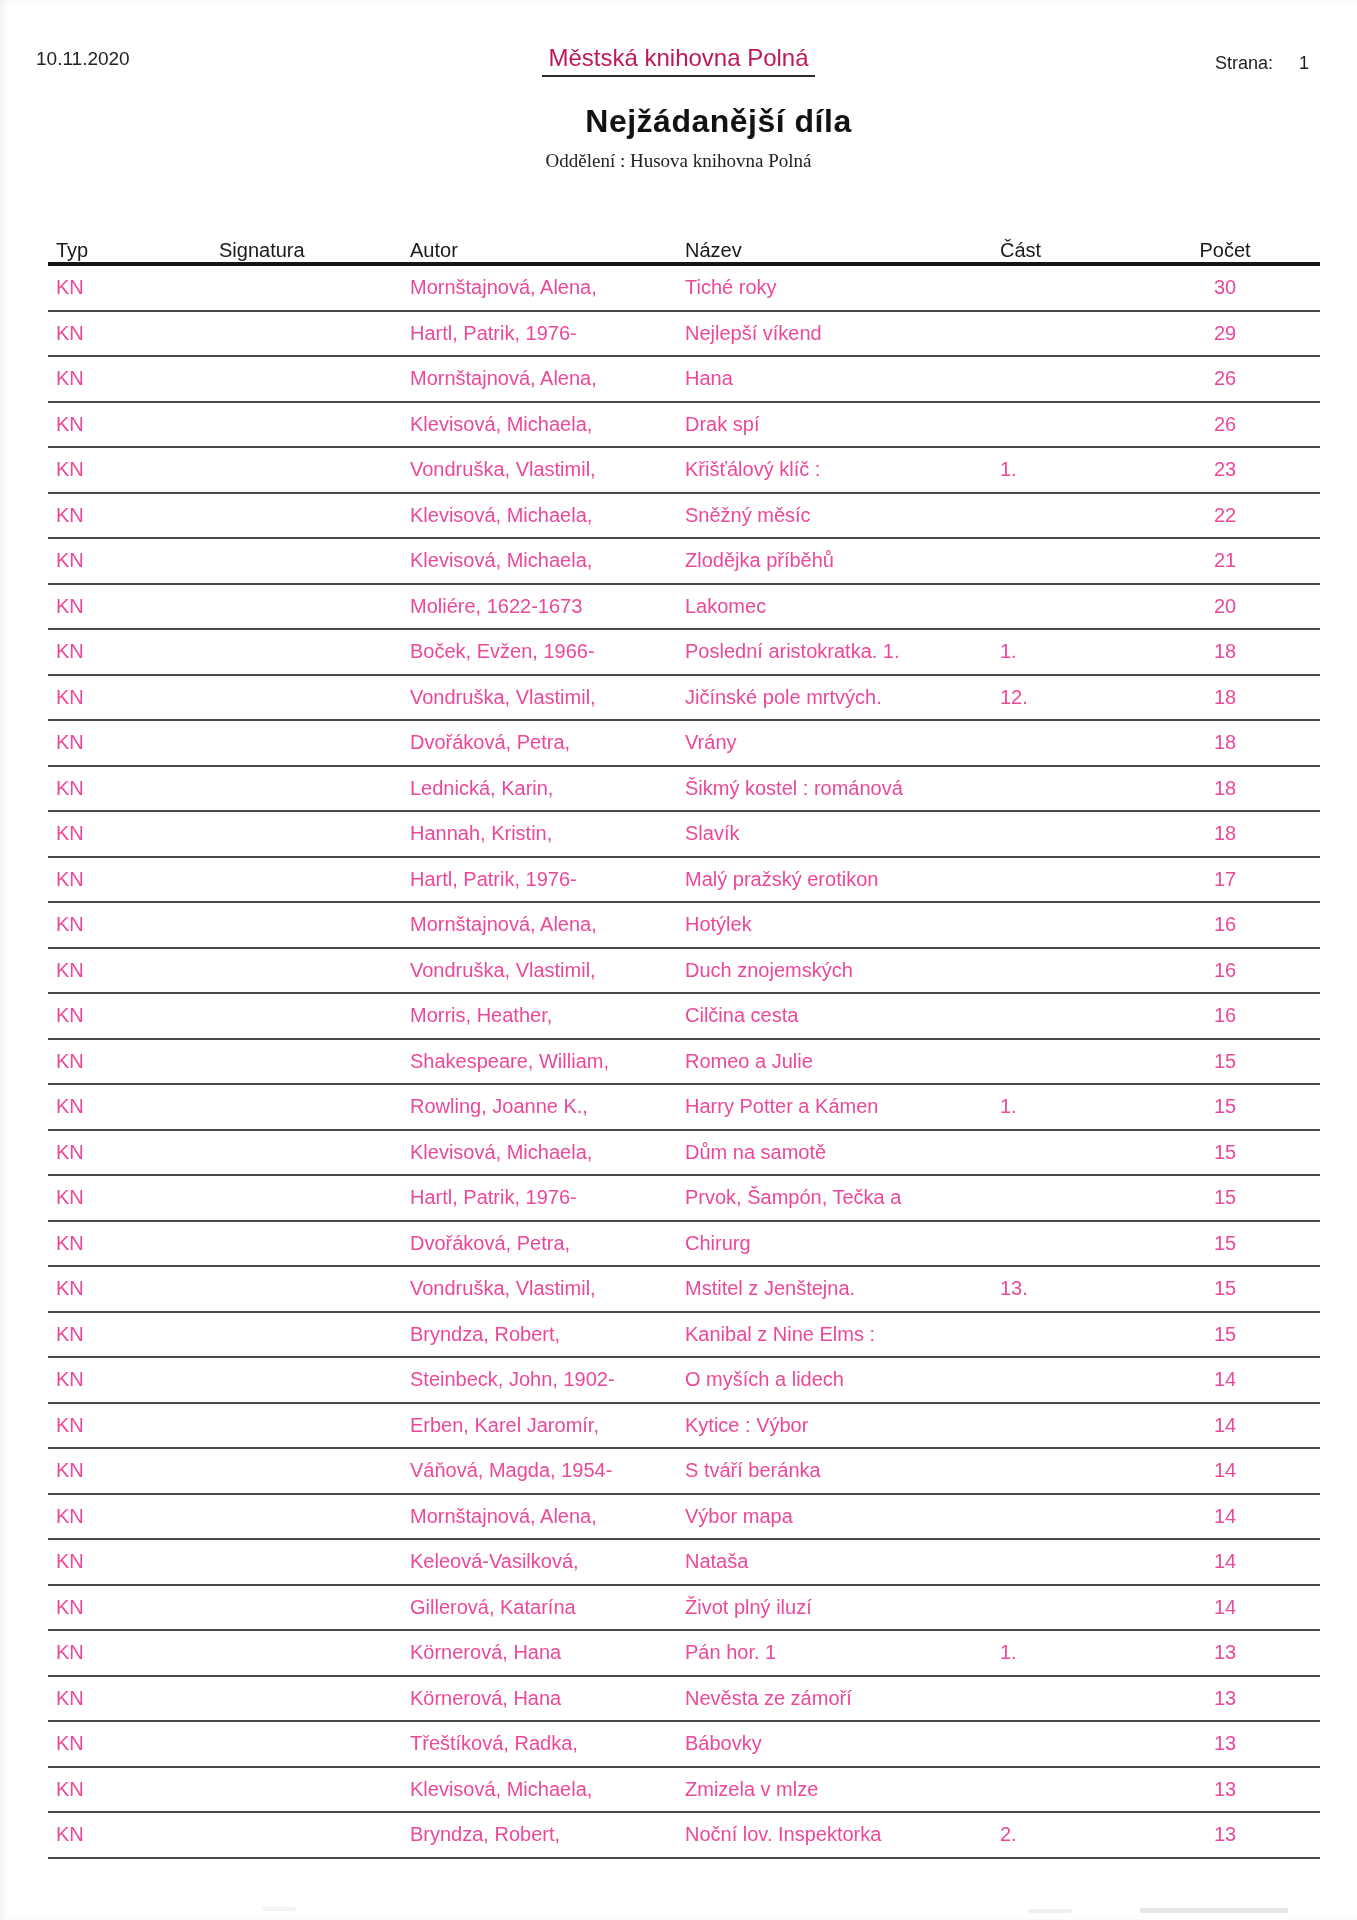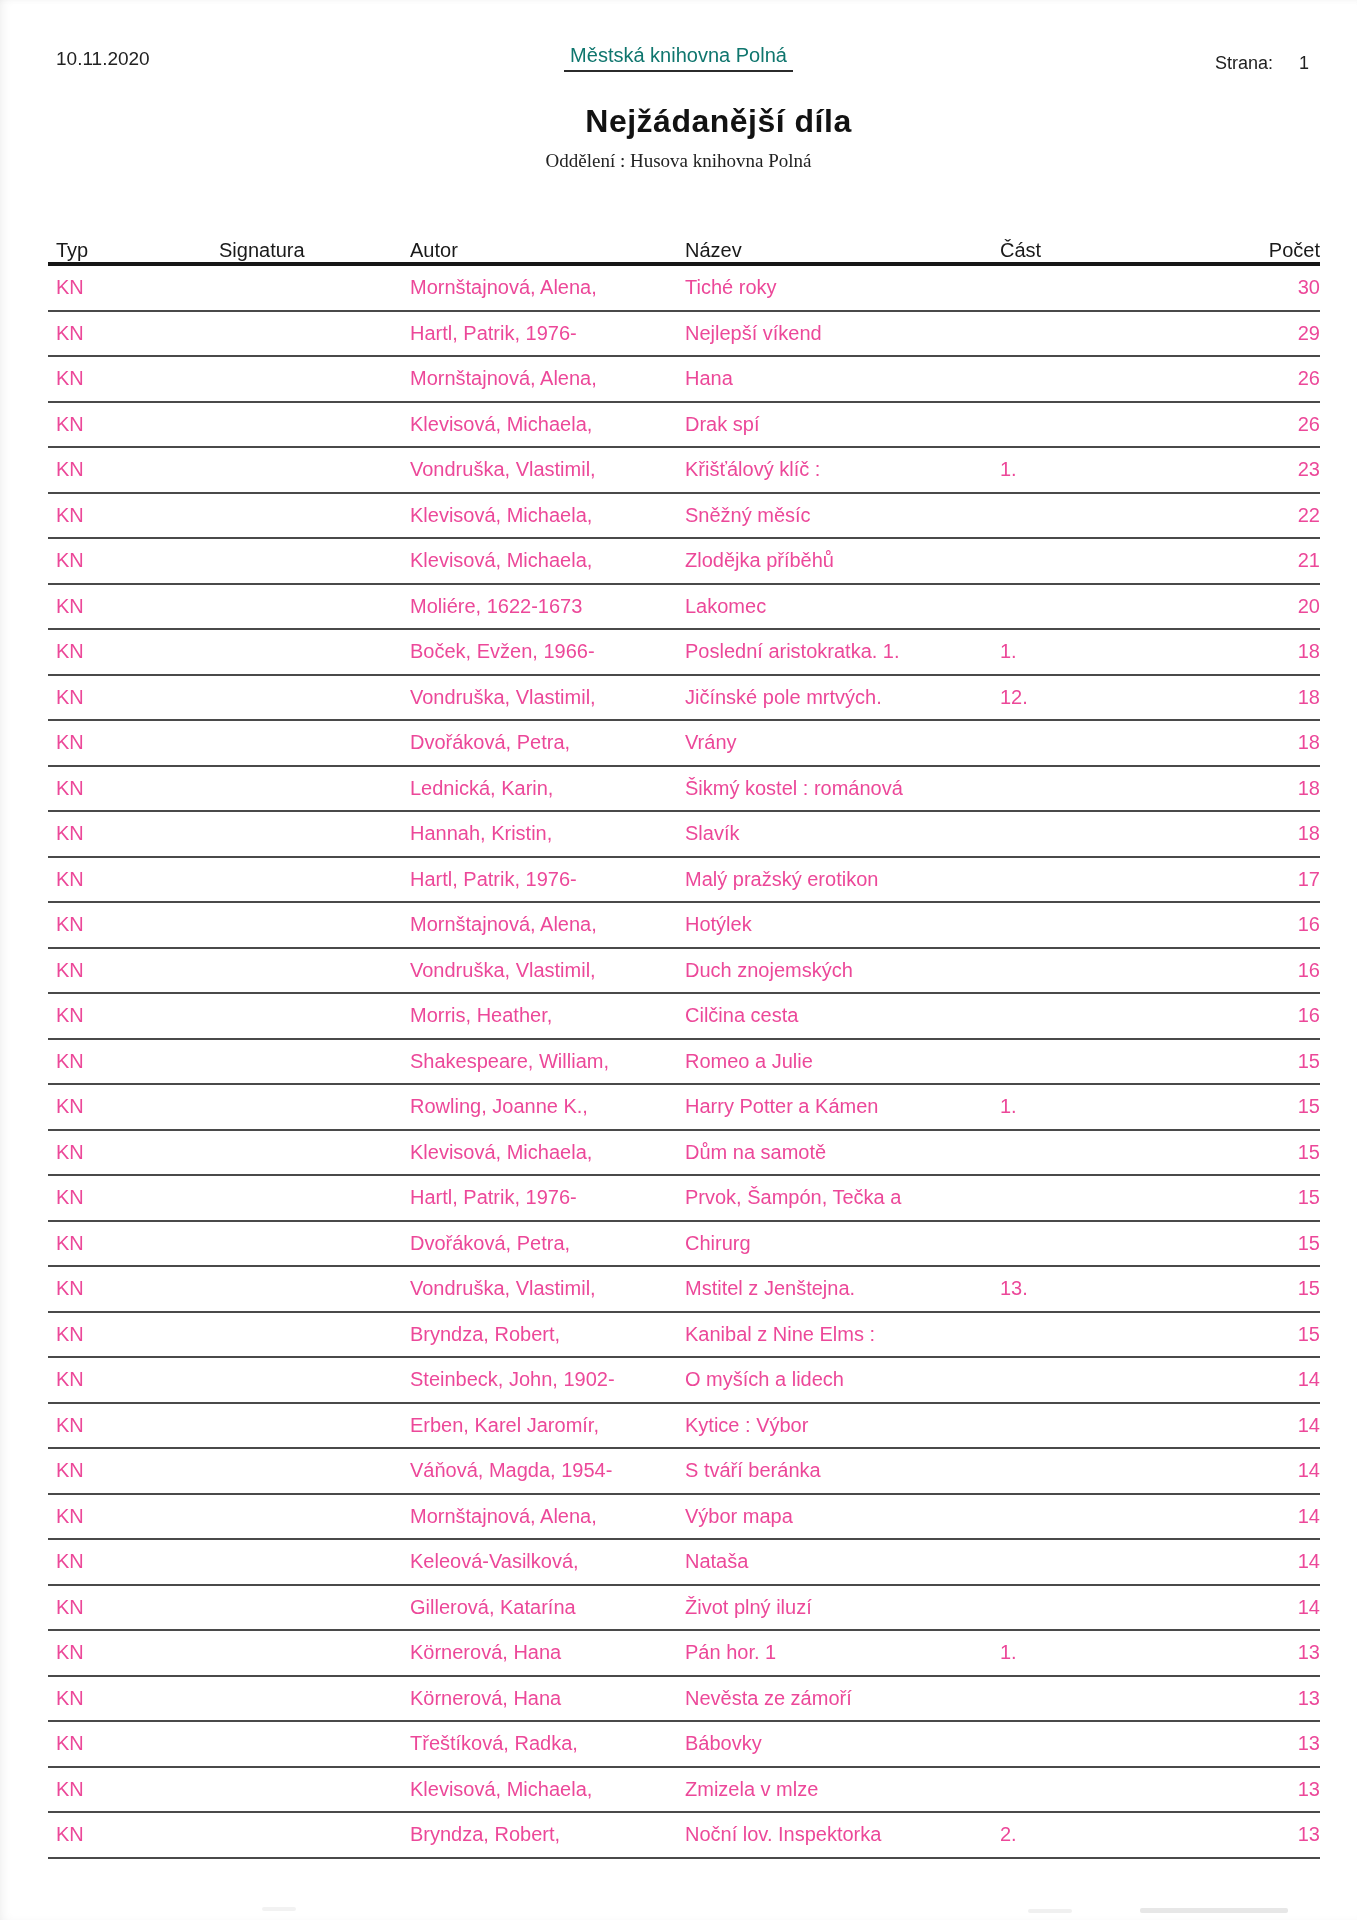--- a/index.html
+++ b/index.html
@@ -9,26 +9,26 @@
     height: 1920px;
     background: #ffffff;
     font-family: "Liberation Sans", "DejaVu Sans", sans-serif;
     color: #1c1c1c;
     overflow: hidden;
     box-shadow: inset 6px 0 14px -8px rgba(0,0,0,0.12), inset 0 4px 10px -8px rgba(0,0,0,0.08);
   }
 
   
   .doc-date {
-    position: absolute; left: 56px; top: 48px;
+    position: absolute; left: 36px; top: 48px;
     font-size: 19px; color: #222;
   }
   .doc-library {
     position: absolute; left: 0; top: 44px; width: 100%;
-    text-align: center; font-size: 20px; color: #0f766e;
+    text-align: center; font-size: 24px; color: #be185d;
   }
   .doc-library span {
     display: inline-block;
     border-bottom: 2px solid #2b2b2b;
     padding: 0 6px 3px 6px;
   }
   .doc-page {
     position: absolute; right: 48px; top: 53px;
     font-size: 18px; color: #222;
   }
@@ -61,21 +61,21 @@
   .trow {
     display: grid;
     grid-template-columns: 171px 191px 275px 315px 130px 1fr;
     align-items: center;
     height: 43.5px;
     border-bottom: 2px solid #4a4a4a;
     font-size: 20px; color: #ec4899;
   }
   .cell { padding-left: 0; white-space: nowrap; overflow: hidden; }
   .cell.first { padding-left: 8px; }
-  .cell.num { text-align: right; padding-right: 0; }
+  .cell.num { text-align: center; padding-right: 0; }
 
   
   .artifact { position: absolute; border-radius: 2px; }
   .a1 { left: 1140px; top: 1908px; width: 148px; height: 5px; background: #e7e7e7; }
   .a2 { left: 1028px; top: 1909px; width: 44px;  height: 4px; background: #f0f0f0; }
   .a3 { left: 262px;  top: 1907px; width: 34px;  height: 4px; background: #f2f2f2; }
 </style>
 </head>
 <body>
 

